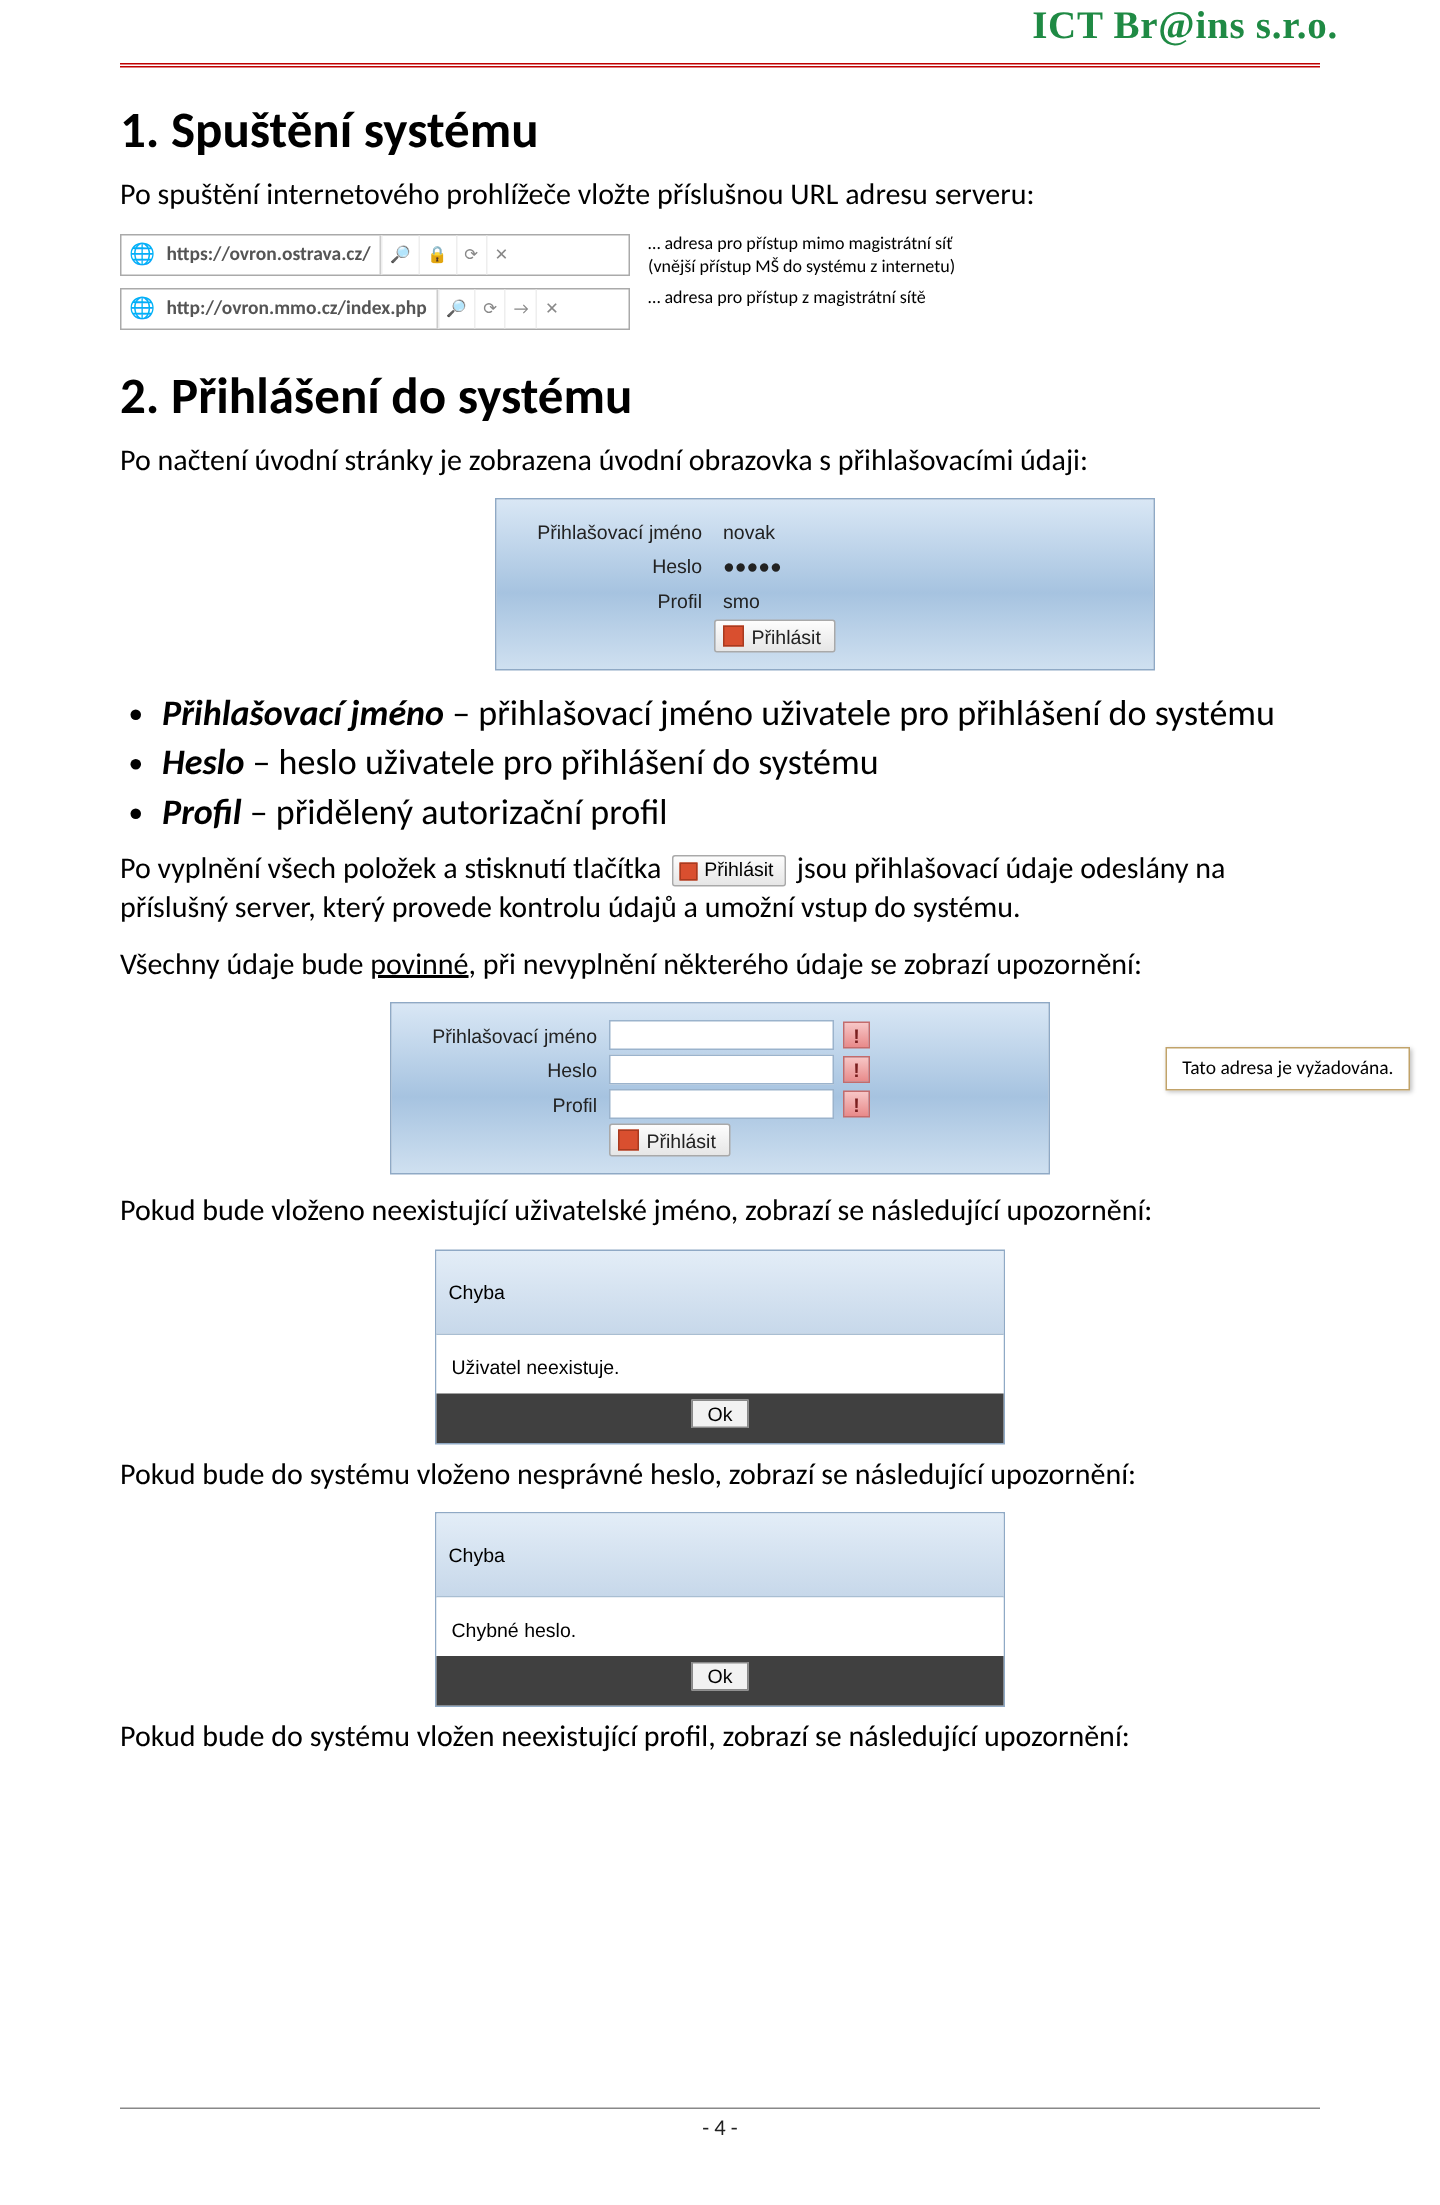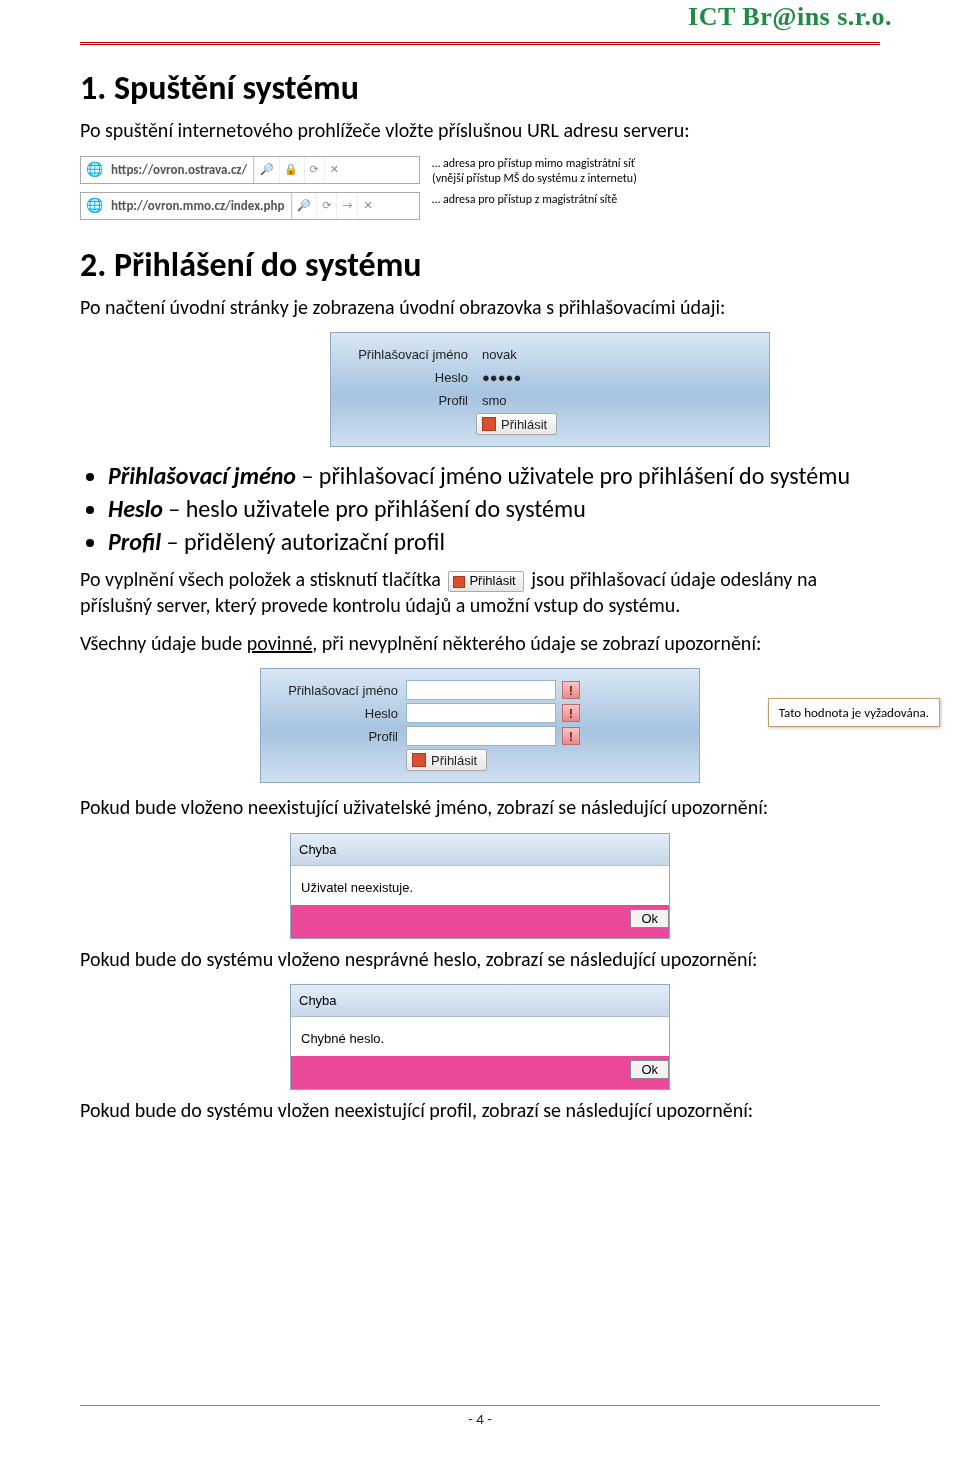--- a/index.html
+++ b/index.html
@@ -184,32 +184,32 @@
   }
   .dialog {
     width: 380px;
     margin: 4px auto 8px auto;
     border: 1px solid #8fa9c5;
     font-family: Tahoma, Arial, sans-serif;
     font-size: 13px;
   }
   .dialog .titlebar {
     background: linear-gradient(#e3edf7,#c7d8ea);
-    padding: 8px 8px;
+    padding: 20px 8px;
     border-bottom: 1px solid #a9bed2;
   }
   .dialog .dbody {
     background: #fff;
     padding: 14px 10px 10px 10px;
     text-align: left;
   }
   .dialog .btnrow {
-    text-align: right;
+    text-align: center;
     padding: 4px 0 10px 0;
-    background:#ec4899;
+    background:#404040;
   }
   .dialog .okbtn {
     display: inline-block;
     border: 1px solid #888;
     background: #f2f2f2;
     padding: 1px 10px;
     font-size: 13px;
     cursor: pointer;
   }
   .underline { text-decoration: underline; }
@@ -322,21 +322,21 @@
       <span class="warn-badge">!</span>
     </div>
     <div class="row">
       <span class="lbl"></span>
       <span class="btn">
         <span class="sq"></span>
         <span>Přihlásit</span>
       </span>
     </div>
   </div>
-  <div class="tooltip-box tooltip-pos">Tato hodnota je vyžadována.</div>
+  <div class="tooltip-box tooltip-pos">Tato adresa je vyžadována.</div>
 </div>
 
 <p class="body">Pokud bude vloženo neexistující uživatelské jméno, zobrazí se následující upozornění:</p>
 <div class="dialog">
   <div class="titlebar">Chyba</div>
   <div class="dbody">Uživatel neexistuje.</div>
   <div class="btnrow"><span class="okbtn">Ok</span></div>
 </div>
 
 <p class="body">Pokud bude do systému vloženo nesprávné heslo, zobrazí se následující upozornění:</p>

